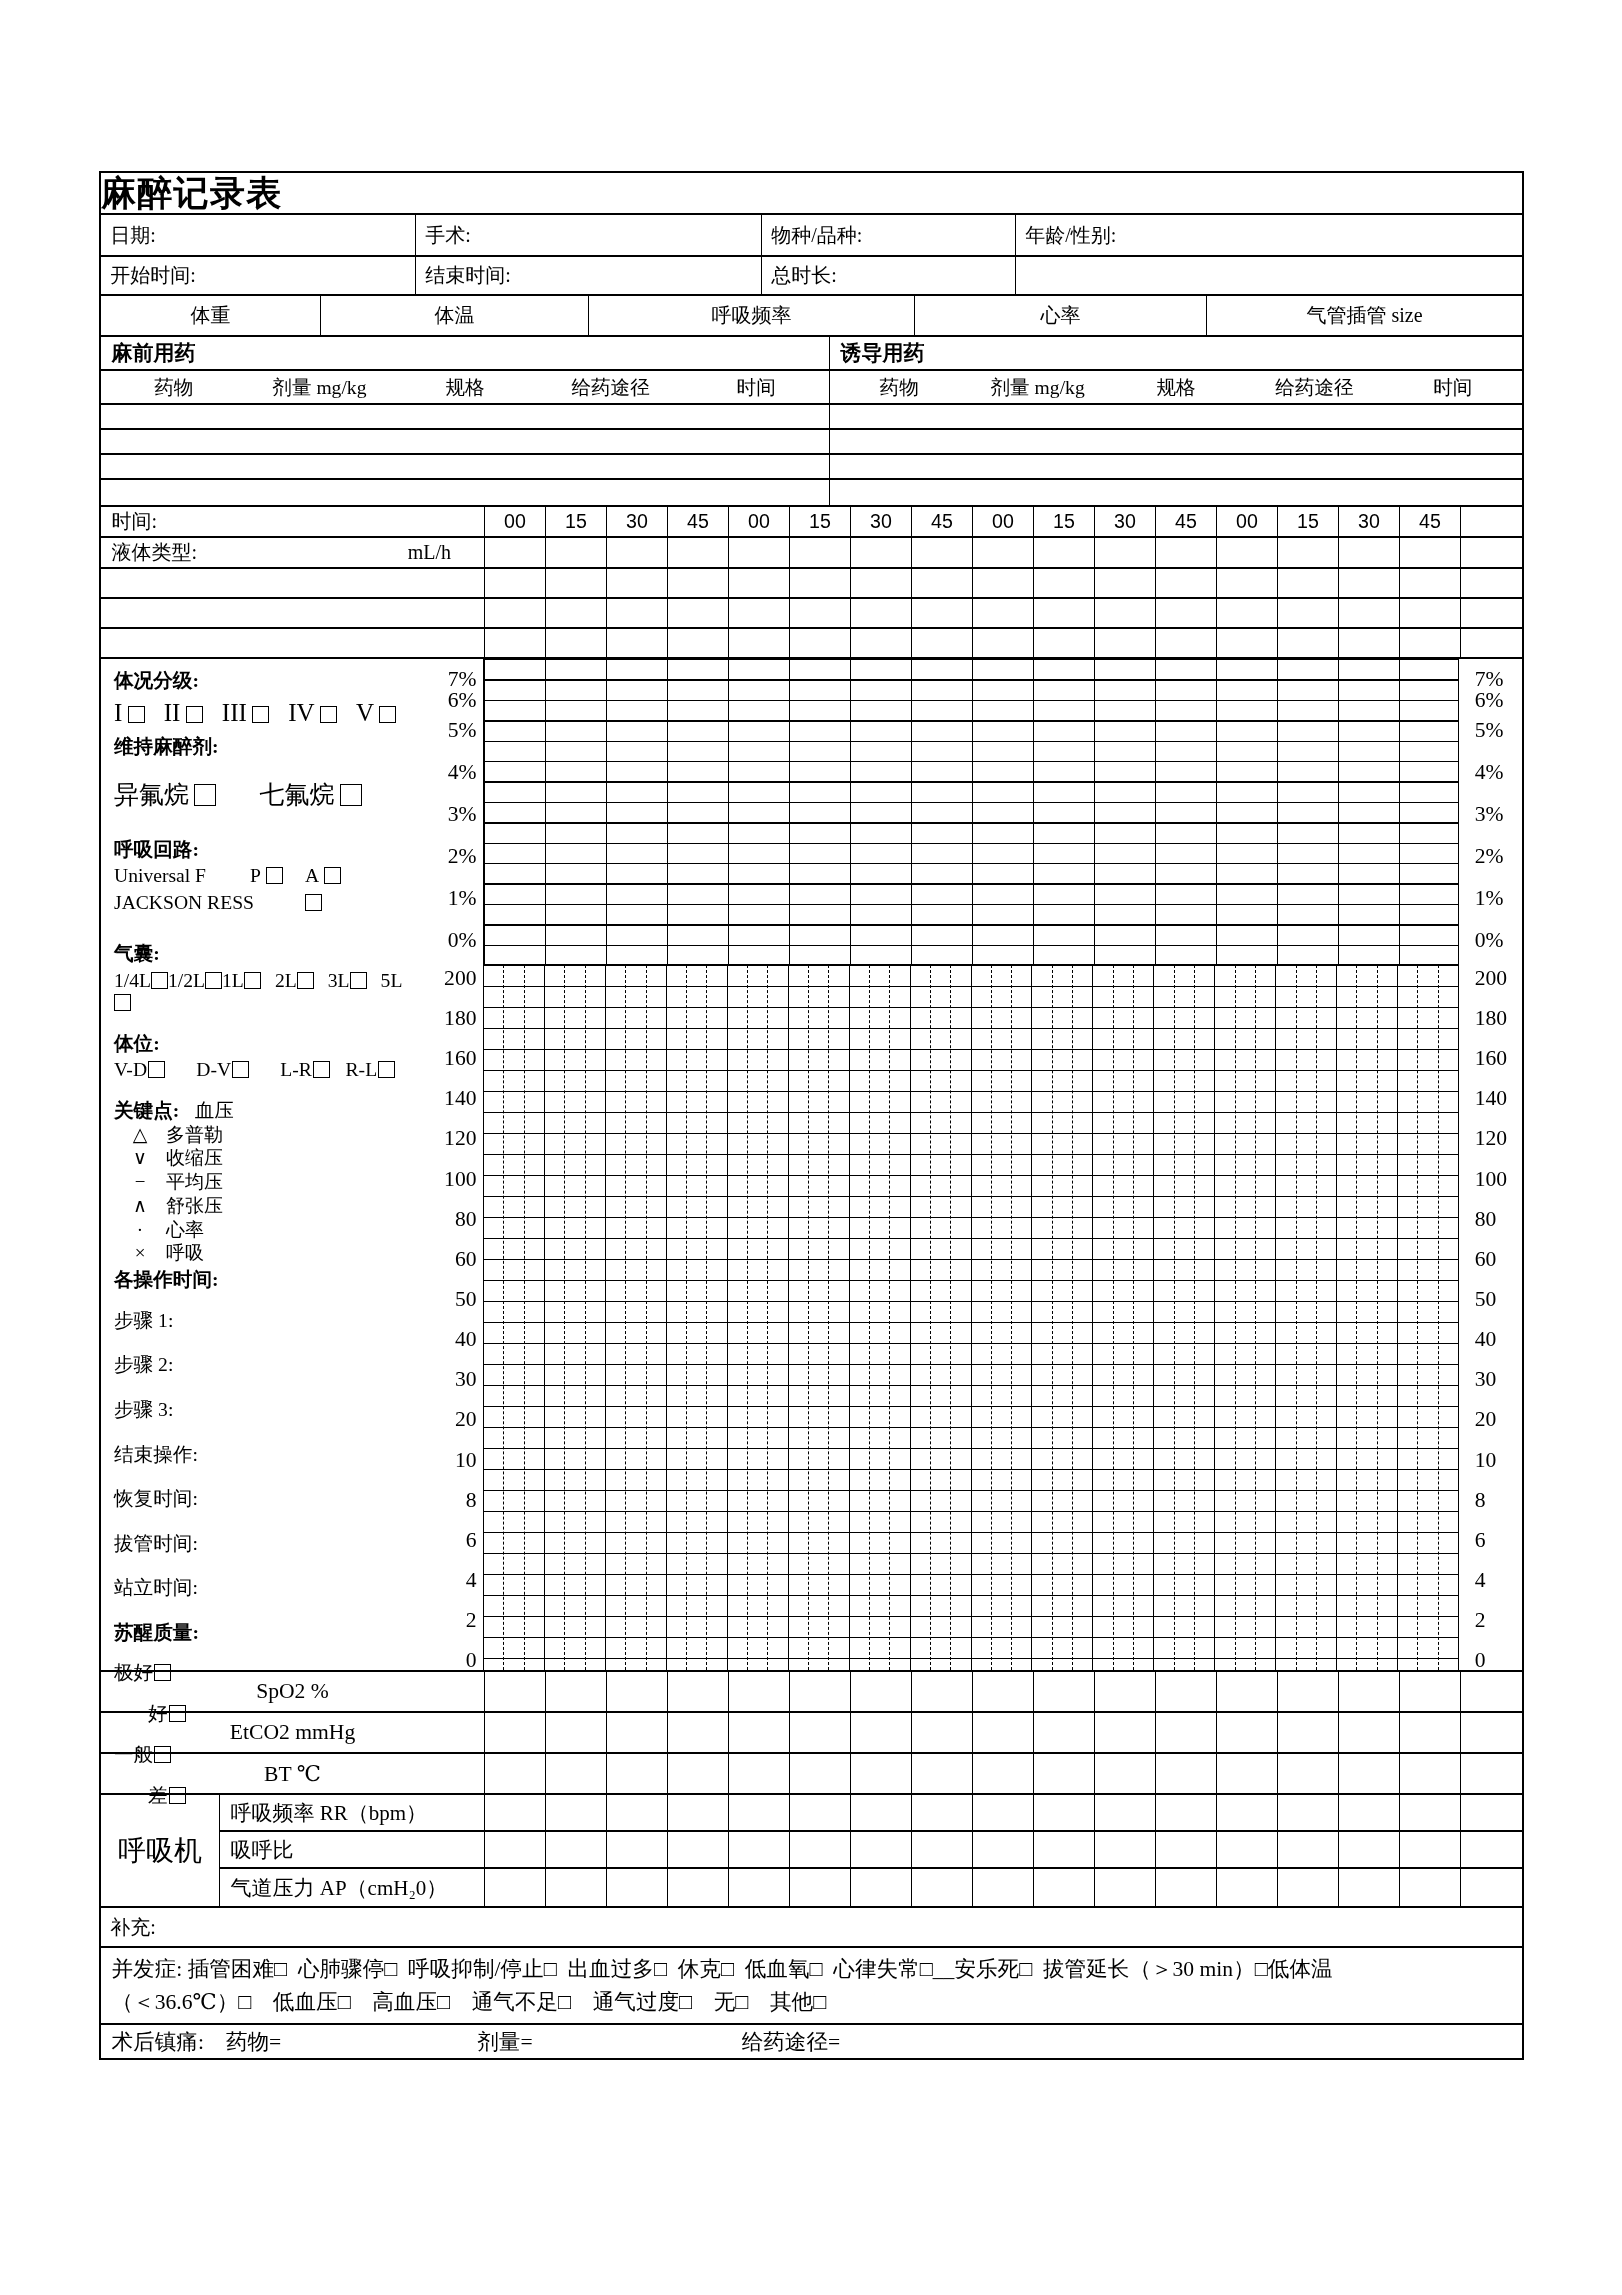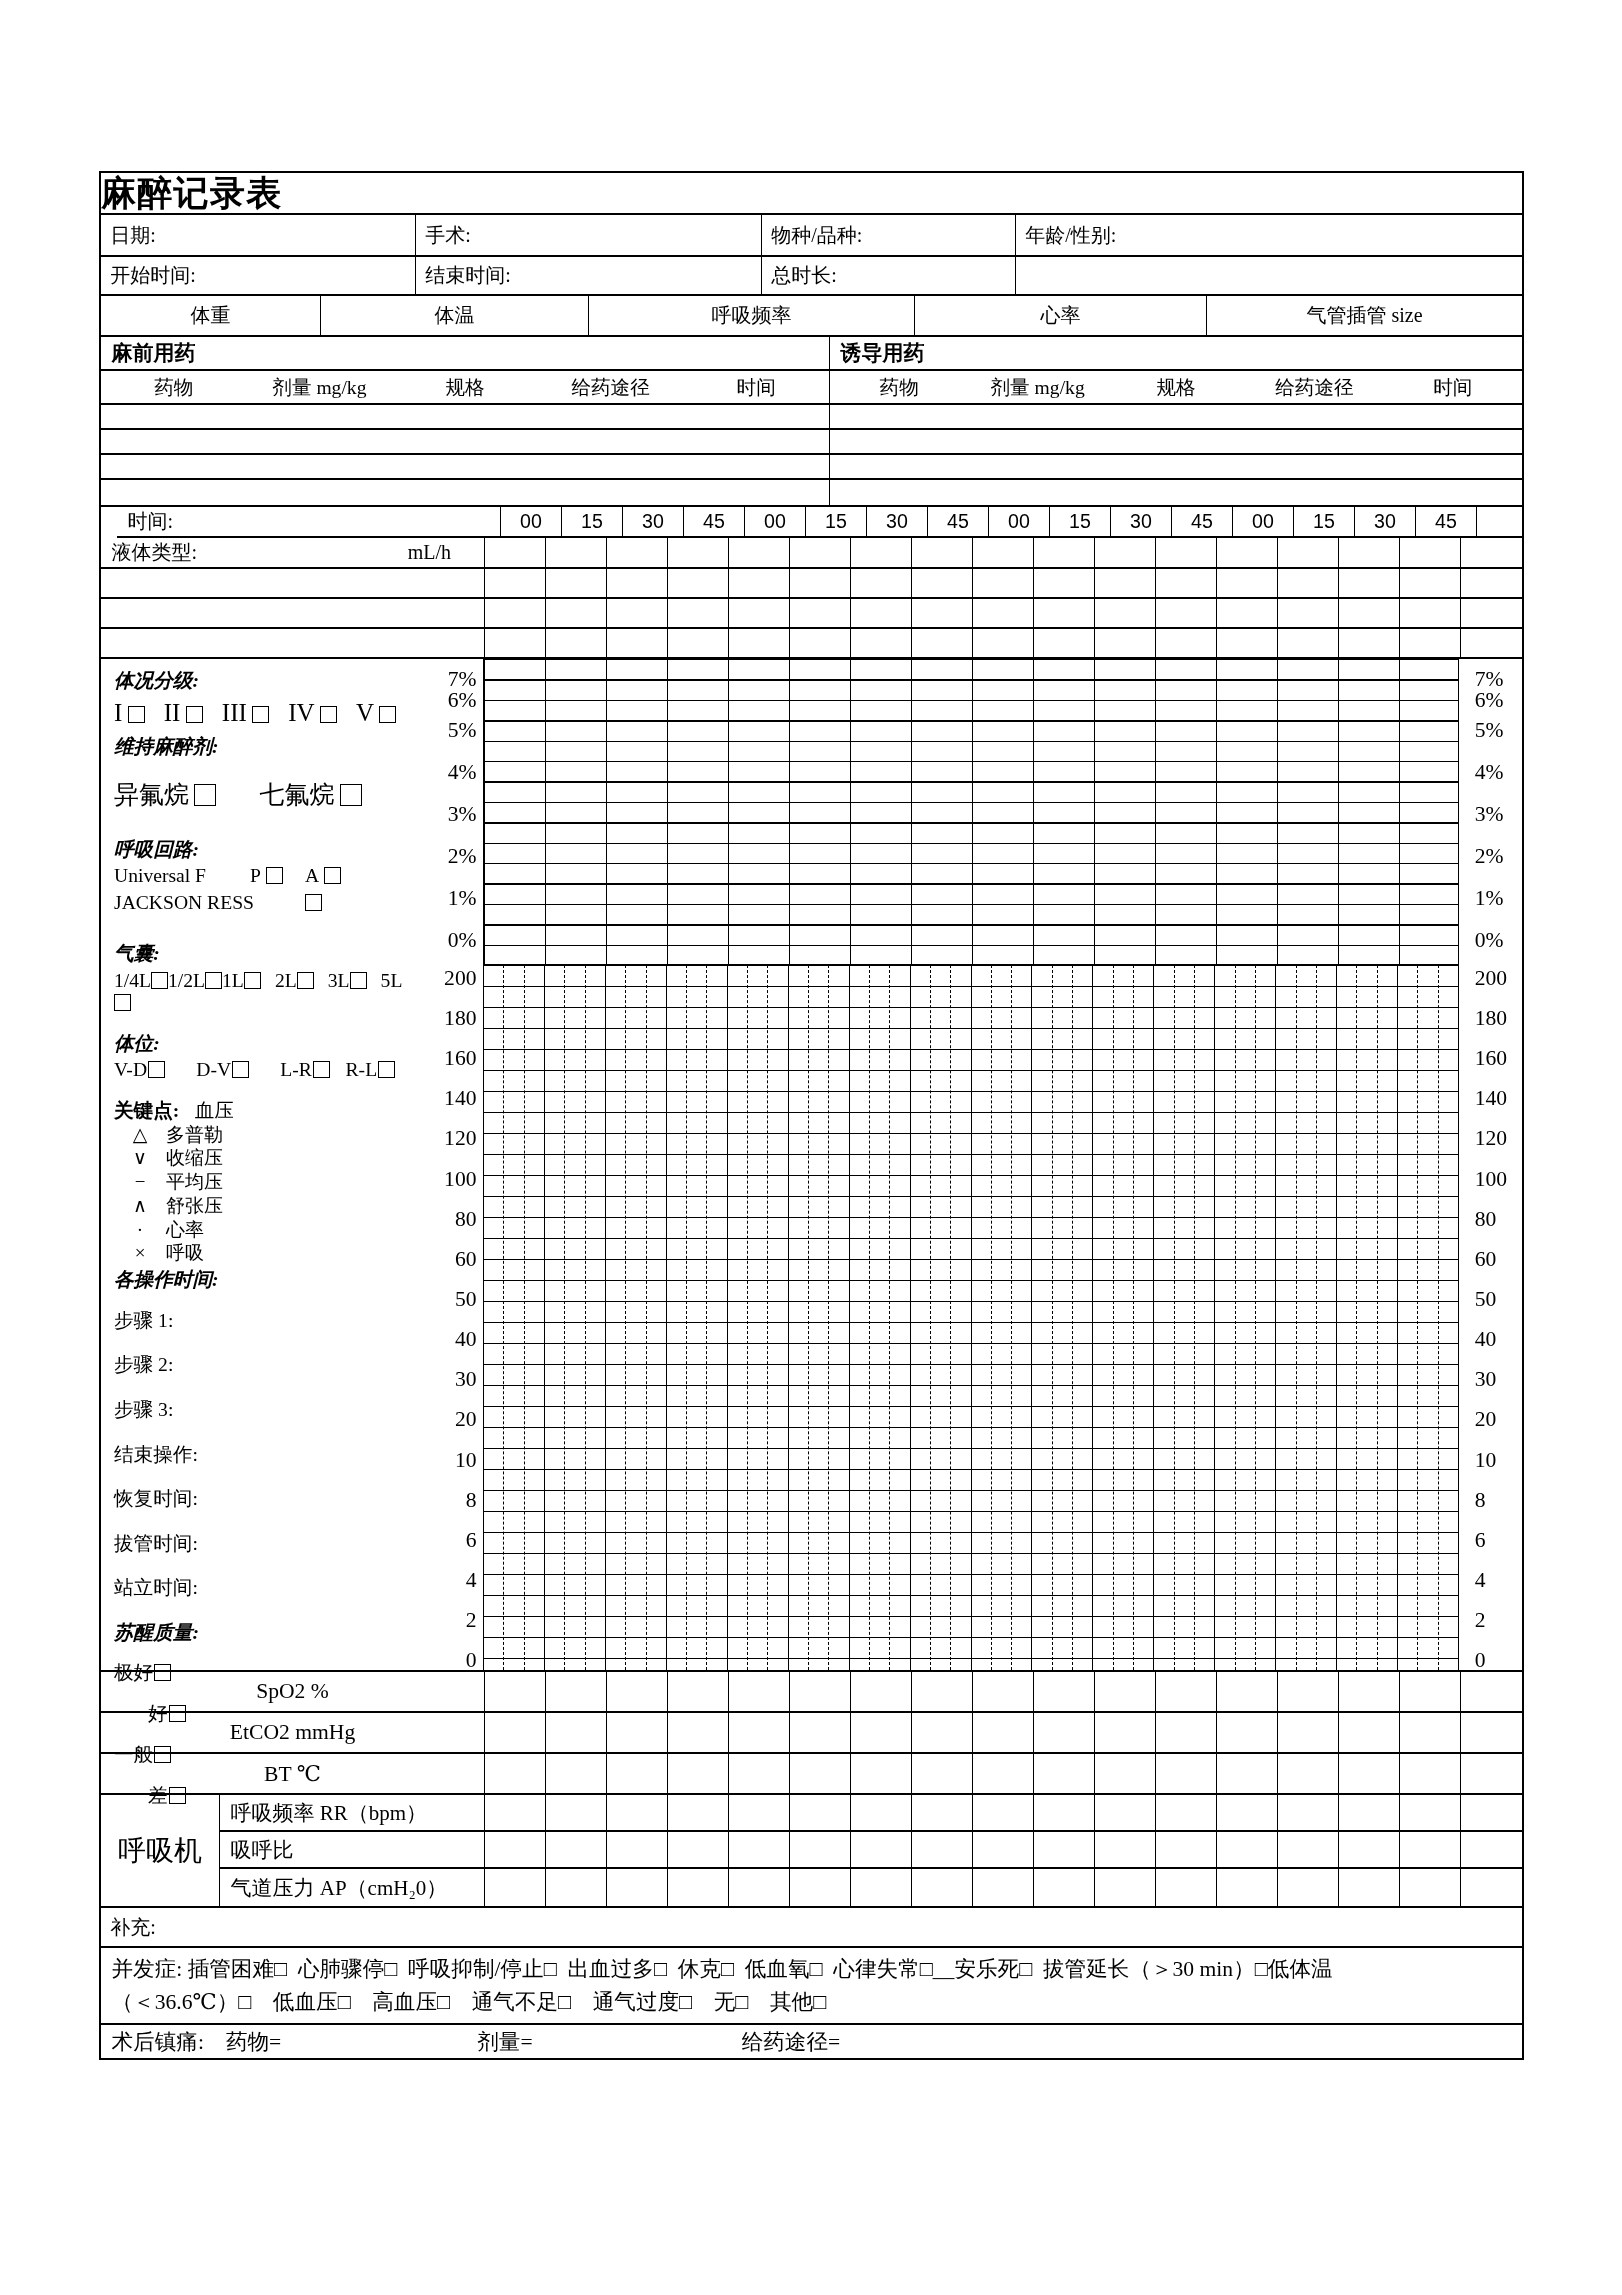--- a/index.html
+++ b/index.html
@@ -32,21 +32,21 @@
   .med-cols { height:34px; border-bottom:2px solid #000; display:flex; align-items:center; font-size:19.6px; }
   .med-cols span { flex:1 1 0; text-align:center; }
   .med-data { height:25px; border-bottom:2px solid #000; }
   .med-data:last-child { border-bottom:none; }
   
   .lab { flex:0 0 383px; display:flex; align-items:center; padding:0 10.5px; font-size:20px; }
   .cells { flex:1 1 auto; display:flex; }
   .gcell { flex:0 0 61px; border-left:1.3px solid #000; display:flex; align-items:center; justify-content:center;
            font-size:19.6px; font-family:"Liberation Sans","DejaVu Sans",sans-serif; }
   .gcell.last { flex:1 1 auto; }
-  .r-time { height:31px;margin-left:16px; } .r-fluid { height:31px; } .r-empty { height:30px; }
+  .r-time { height:31px; } .r-fluid { height:31px; } .r-empty { height:30px; }
   
   .chart { display:flex; height:1013px; border-bottom:2px solid #000; }
   .chart-side { flex:0 0 383px; border-right:1.3px solid #000; position:relative; }
   .chart-mid { flex:0 0 974px; display:flex; flex-direction:column; }
   .chart-right { flex:1 1 auto; border-left:1.3px solid #000; position:relative; }
   .grid-pct { height:306px;
     background:
       repeating-linear-gradient(to right,#000 0,#000 1.3px,transparent 1.3px,transparent 61px),
       repeating-linear-gradient(to bottom,#000 0,#000 1.3px,transparent 1.3px,transparent 20.4px);
   }
@@ -58,21 +58,21 @@
   .vcol.dash  { border-left:1.3px dashed #000; }
   .scale-strip { position:absolute; width:100%; }
   .strip-pct { top:0; height:306px; }
   .strip-vit { top:306px; height:707px; }
   .scale-strip span { position:absolute; transform:translateY(-50%); font-size:21.6px; }
   .chart-side .scale-strip span { right:6.5px; }
   .chart-right .scale-strip span { left:15.7px; }
   
   .side-content { position:absolute; left:0; top:0; width:308px; padding:10.5px 0 0 13px; }
   .sb { font-size:19.6px; line-height:1.15; }
-  .sb.bold { font-weight:bold;font-style:italic; }
+  .sb.bold { font-weight:bold; }
   .cb { display:inline-block; width:17px; height:17px; border:1.3px solid #000; vertical-align:-2px; margin-left:5.2px; }
   .cb.lg { width:22px; height:22px; vertical-align:-3.3px; }
   .legend-row { display:flex; font-size:19px; line-height:1.25; }
   .legend-sym { flex:0 0 52px; text-align:center; }
   .mt6{margin-top:3.9px;} .mt10{margin-top:6.5px;} .mt14{margin-top:9.2px;}
   .mt28{margin-top:18.3px;} .mt34{margin-top:22px;} .mt44{margin-top:29px;}
   .ind{margin-left:34px;}
   .big { font-size:25px; }
   
   .r-mon { height:41px; }

